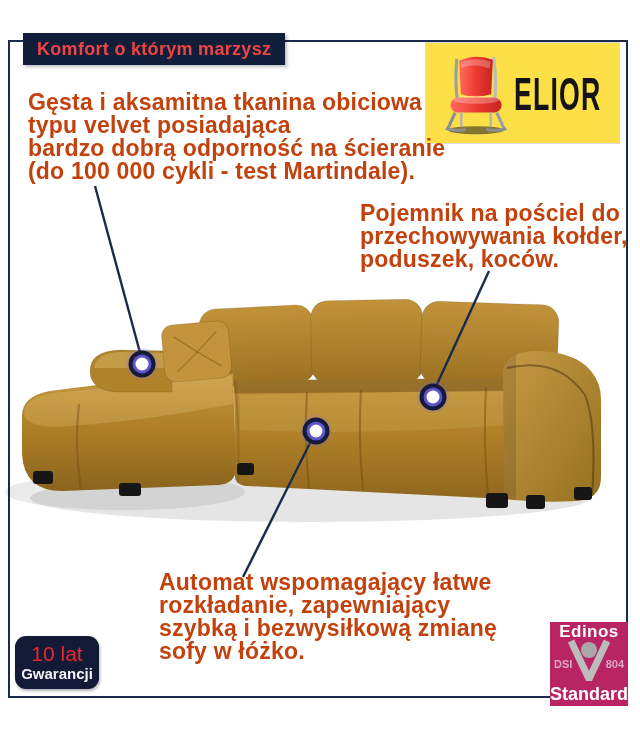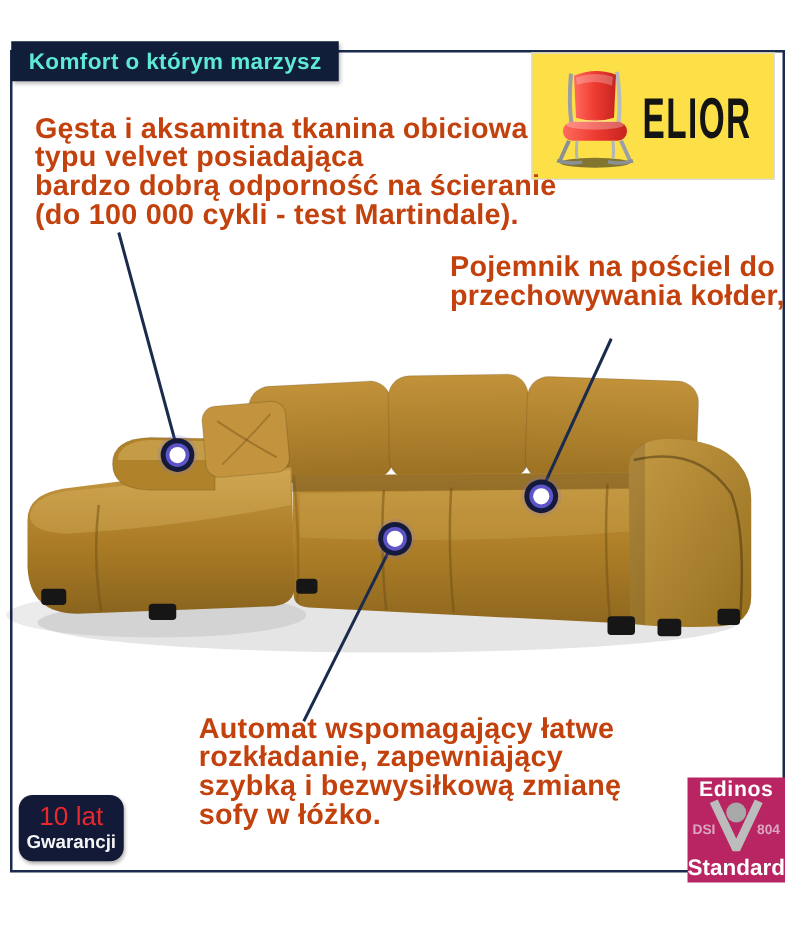--- a/index.html
+++ b/index.html
@@ -5,22 +5,22 @@
   html,body{margin:0;padding:0;}
   body{
     width:640px;height:750px;position:relative;background:#ffffff;
     font-family:"Liberation Sans","DejaVu Sans",sans-serif;overflow:hidden;
   }
   .frame{
     position:absolute;left:8px;top:40px;width:616px;height:654px;
     border:2px solid #1c2a4d;z-index:1;
   }
   .banner{
-    position:absolute;left:9px;top:33px;height:32px;z-index:3;
-    background:#111e3a;color:#5eead4;display:flex;align-items:center;
+    position:absolute;left:23px;top:33px;height:32px;z-index:3;
+    background:#111e3a;color:#ef4444;display:flex;align-items:center;
     padding:0 14px;font-size:18px;font-weight:bold;letter-spacing:.3px;
     box-shadow:2px 2px 3px rgba(0,0,0,.25);
   }
   .logo-box{
     position:absolute;left:425px;top:42px;width:193px;height:100px;z-index:3;
     background:#fde047;border:1px solid #dcdcdc;display:flex;align-items:center;
   }
   .logo-chair{position:absolute;left:14px;top:8px;}
   .logo-brand{
     position:absolute;left:88px;top:24px;width:120px;text-align:center;
@@ -96,20 +96,21 @@
 <div class="note note-fabric">
   <div>Gęsta i aksamitna tkanina obiciowa</div>
   <div>typu velvet posiadająca</div>
   <div>bardzo dobrą odporność na ścieranie</div>
   <div>(do 100 000 cykli - test Martindale).</div>
 </div>
 
 <div class="note note-storage">
   <div>Pojemnik na pościel do</div>
   <div>przechowywania kołder,</div>
+  <div>poduszek, koców.</div>
 </div>
 
 <div class="note note-mechanism">
   <div>Automat wspomagający łatwe</div>
   <div>rozkładanie, zapewniający</div>
   <div>szybką i bezwysiłkową zmianę</div>
   <div>sofy w łóżko.</div>
 </div>
 
 <svg class="scene" viewBox="0 0 640 750">

